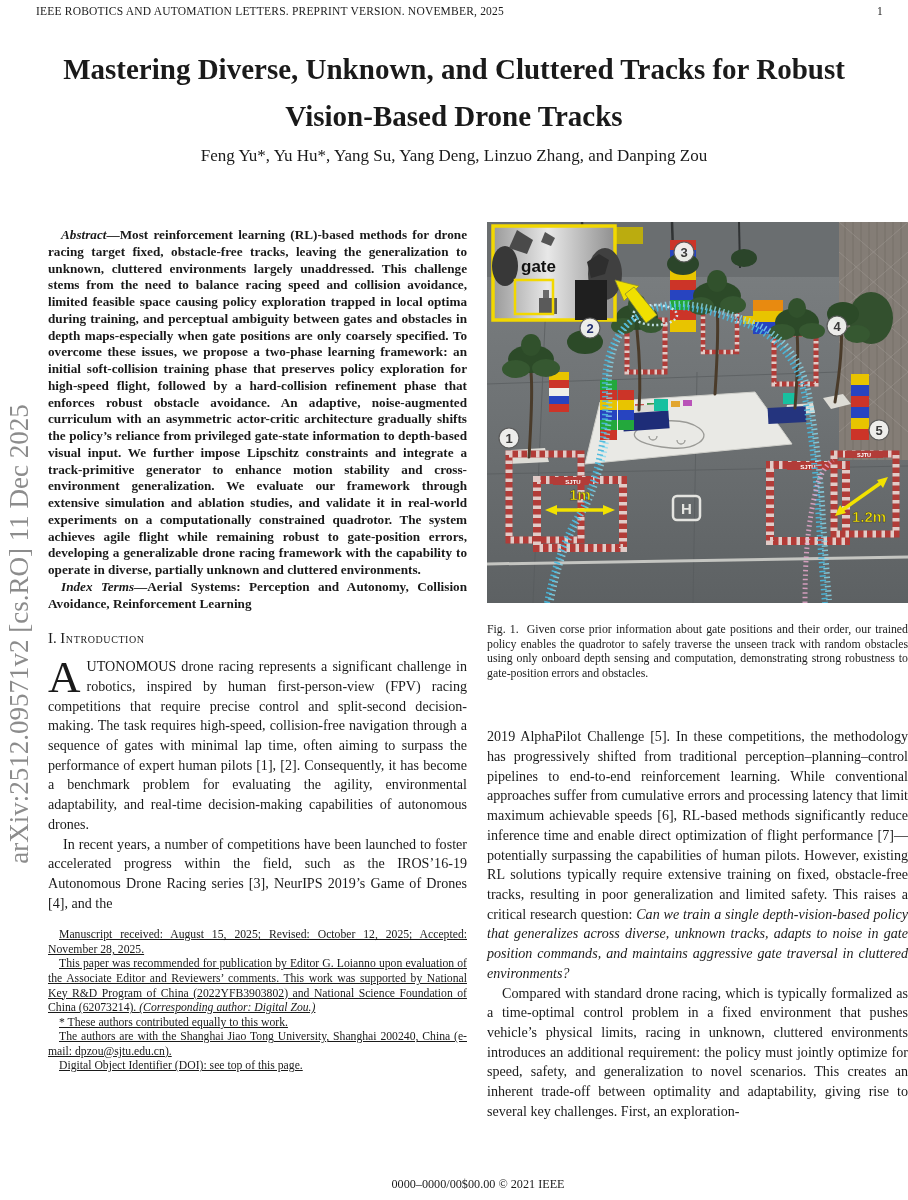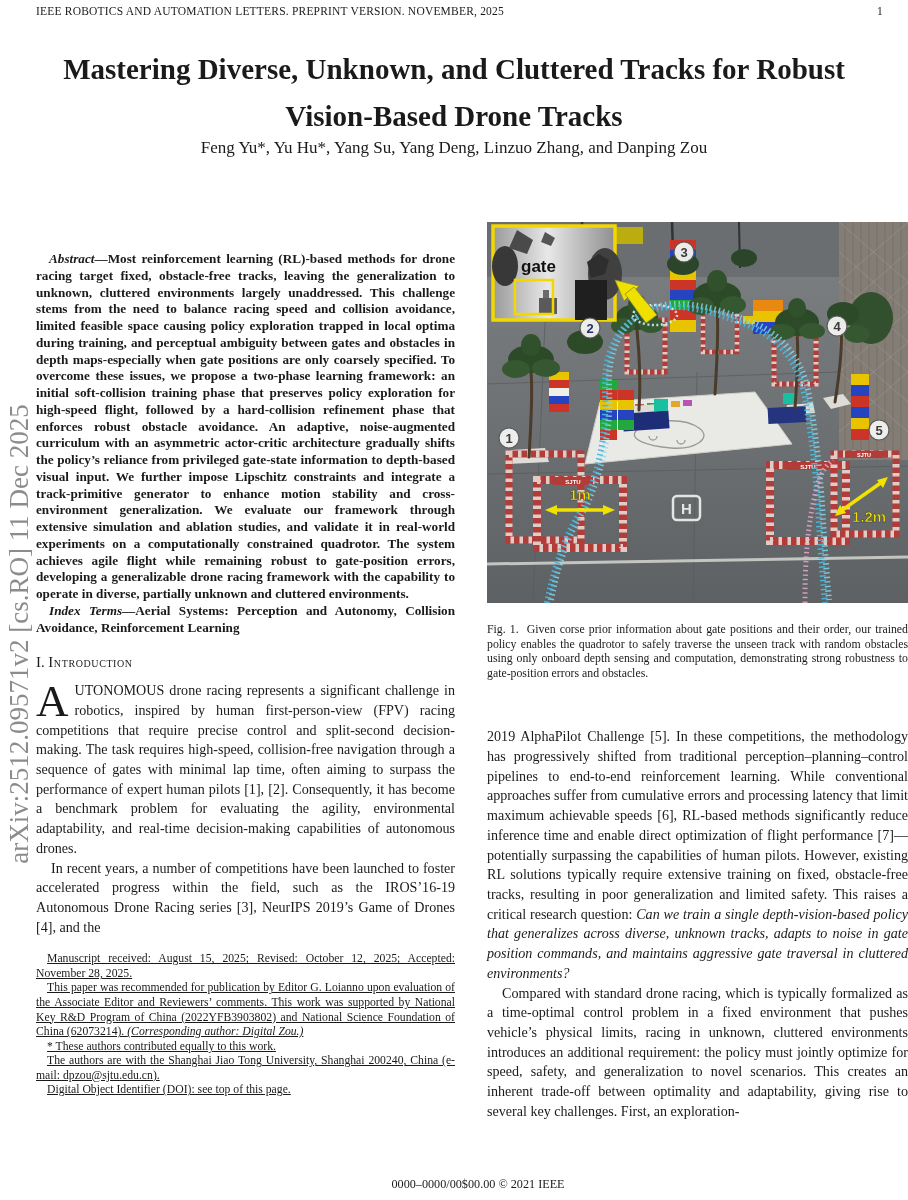--- a/index.html
+++ b/index.html
@@ -11,31 +11,31 @@
   .running-head {
     position:absolute; top:5px; left:36px; width:847px;
     display:flex; justify-content:space-between;
     font-size:11.5px; letter-spacing:.2px;gap:21px;
   }
   .paper-title {
     position:absolute; top:46px; left:0; width:100%;
     text-align:center; font-size:29px; line-height:47px; font-weight:700;
   }
   .authors-line {
-    position:absolute; top:138px; left:0; width:100%;
+    position:absolute; top:146px; left:0; width:100%;
     text-align:center; font-size:17px;
   }
   .arxiv-strip {
     position:absolute; top:946px; left:4px;
     transform:rotate(-90deg); transform-origin:0 0;
     width:624px; text-align:center; white-space:nowrap;
     font-size:27px; color:#8c8c8c;
   }
   .col { position:absolute; text-align:justify; }
-  .col-left  { left:36px;  top:227px; width:419px;margin-top:24px; }
+  .col-left  { left:48px;  top:227px; width:419px; }
   .col-right { left:487px; top:222px; width:421px; }
 
   .abstract { font-size:13.2px; line-height:16.75px; font-weight:bold; }
   .abstract p { margin:0; text-indent:13px; }
   .lead-label { font-style:italic; }
   .index-terms { margin-top:11px; }
 
   .section-heading {
     text-align:left; font-size:14.8px; font-weight:400;
     margin:18px 0 10px 0;

